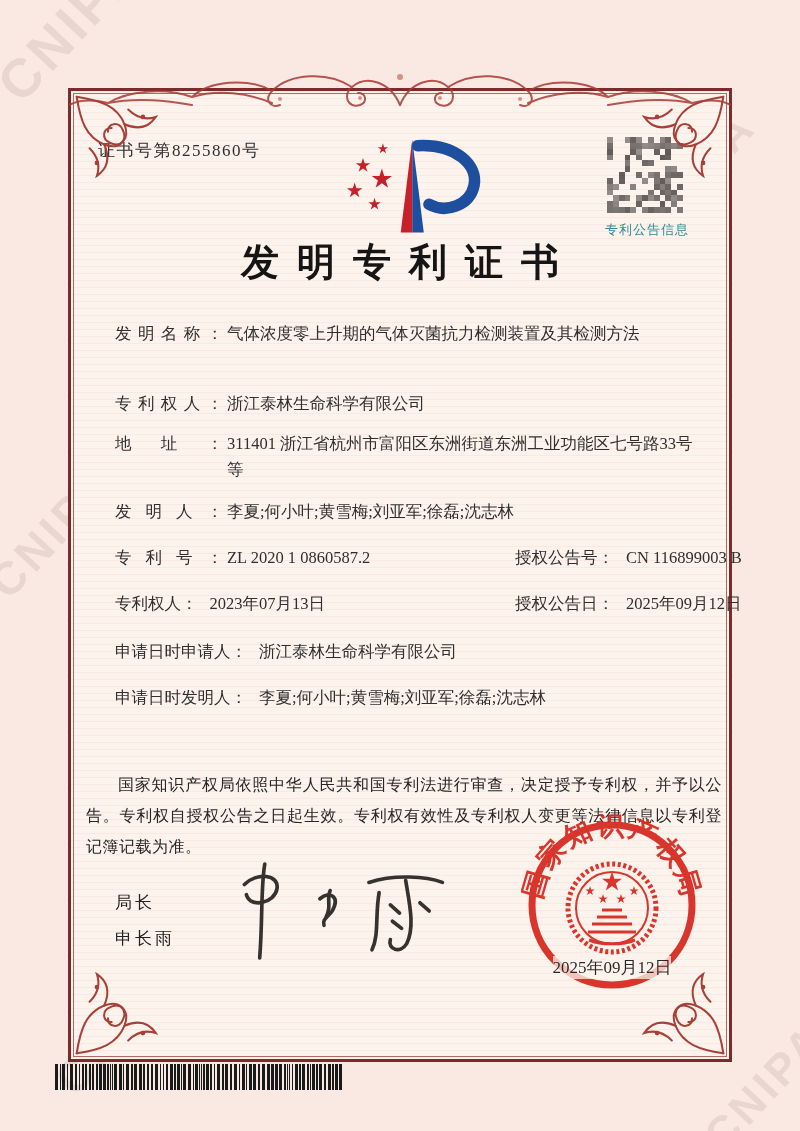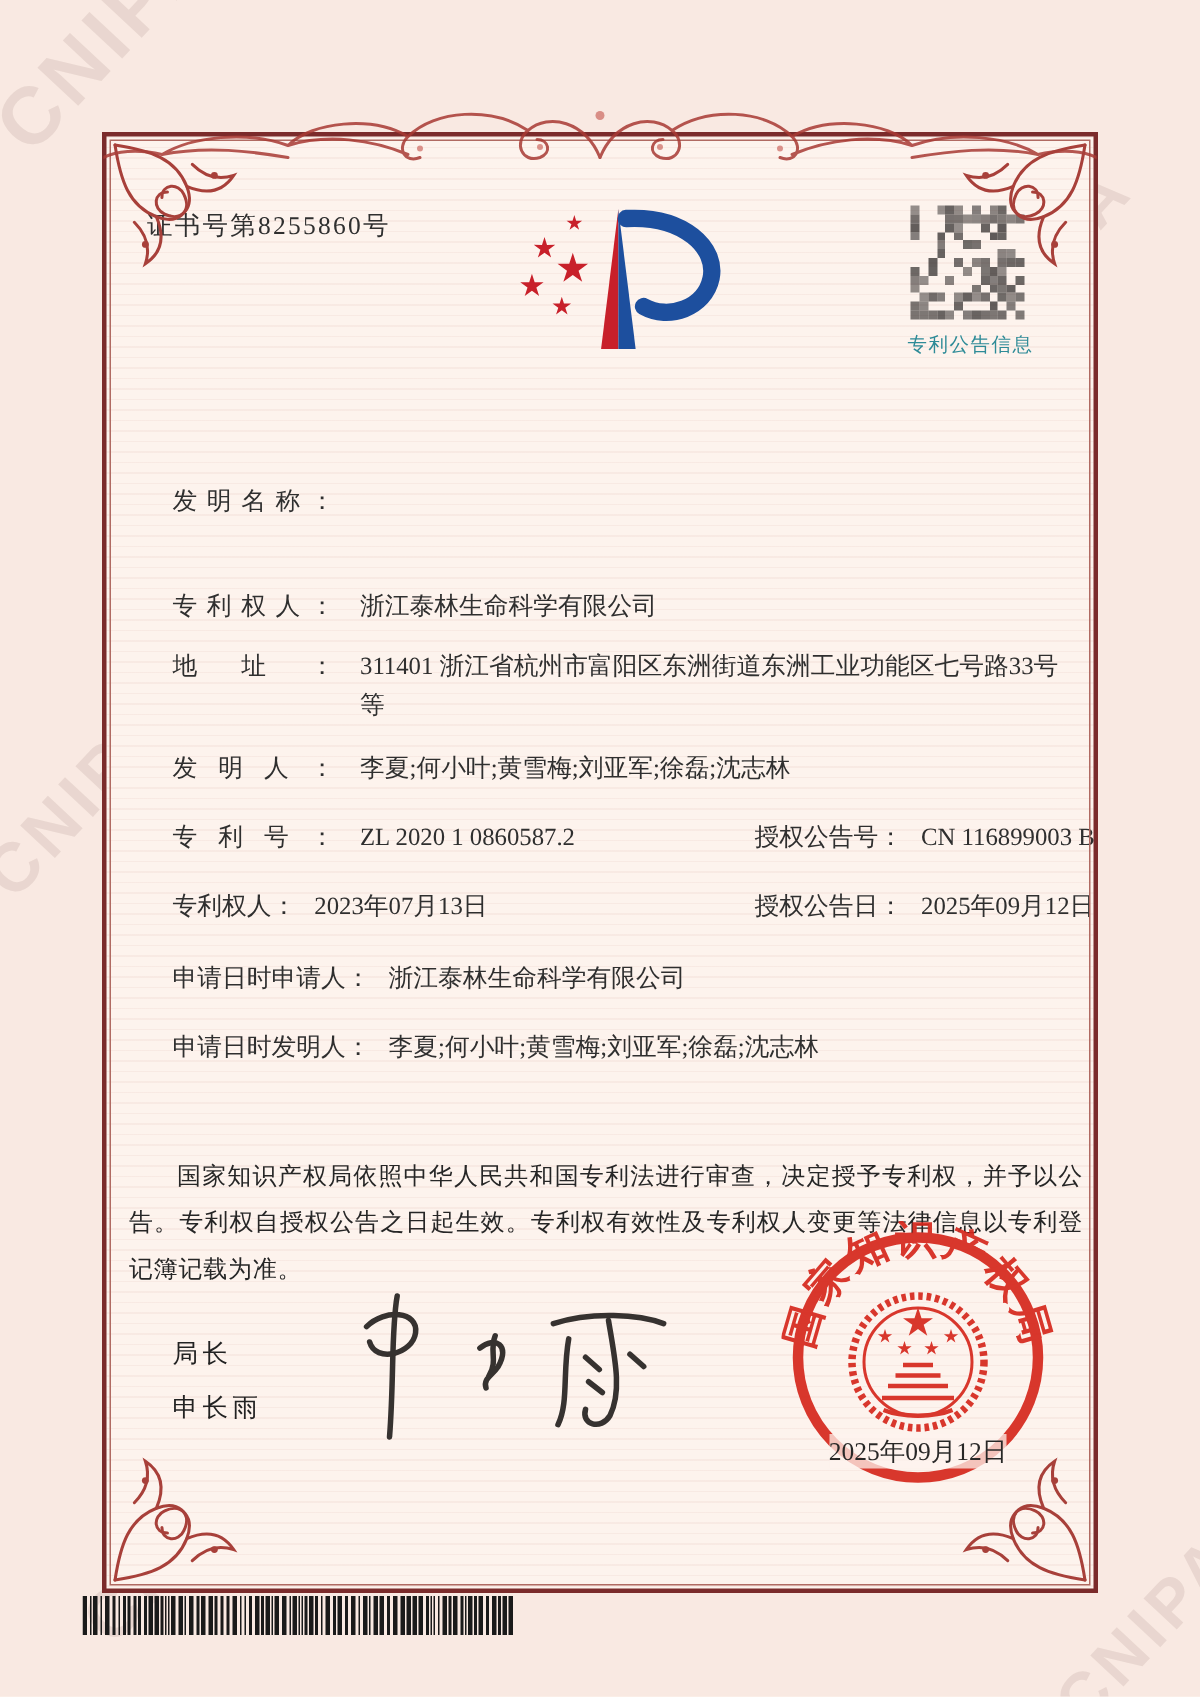--- a/index.html
+++ b/index.html
@@ -49,32 +49,32 @@
     color:#2e8b97;font-family:"Liberation Serif",serif;white-space:nowrap;
   }
   .title{
     position:absolute;left:0;right:0;top:146px;text-align:center;
     font-size:38px;font-weight:bold;letter-spacing:18px;text-indent:18px;
     color:#151515;
   }
   
   .row{position:absolute;left:44px;display:flex;font-size:16.5px;line-height:26px;}
   .lbl{
-    width:108px;min-width:108px;margin-right:17px;
+    width:108px;min-width:108px;margin-right:4px;
     text-align:justify;text-align-last:justify;white-space:normal;
   }
   .lbl-compact{
     margin-right:12px;white-space:nowrap;text-align:left;text-align-last:auto;
   }
   .val{white-space:nowrap;}
   .val-wrap{white-space:normal;width:472px;}
   .r-name{top:230px;} .r-patentee{top:300px;} .r-address{top:340px;}
   .r-inventors{top:408px;} .r-nums{top:454px;} .r-dates{top:500px;}
   .r-applicant{top:548px;} .r-orig{top:594px;}
-  .col2{position:absolute;left:388px;top:0;display:flex;justify-content:space-between;}
+  .col2{position:absolute;left:400px;top:0;display:flex;justify-content:space-between;}
   .row-rel{position:relative;width:600px;}
   
   .statement{
     position:absolute;left:15px;top:662px;width:636px;
     font-size:16px;line-height:31px;text-align:justify;text-indent:2em;
     letter-spacing:0.5px;color:#262626;
   }
   
   .director{position:absolute;left:44px;top:794px;font-family:"Liberation Sans","DejaVu Sans",sans-serif;
     font-size:17px;letter-spacing:3px;color:#222;line-height:36px;}
@@ -359,23 +359,25 @@
           <div style="background: rgba(25, 22, 22, 0.65);"></div>
           <div style="background: rgba(25, 22, 22, 0.59);"></div>
           <div style="background: rgba(25, 22, 22, 0.56);"></div>
           <div style="background: rgba(25, 22, 22, 0.6);"></div>
           <div style="background: transparent;"></div>
           <div style="background: rgba(25, 22, 22, 0.55);"></div>
         </div>
       <div class="qr-caption">专利公告信息</div>
     </div>
 
+    <div class="title">发明专利证书</div>
 
     <div class="row r-name">
       <span class="lbl">发明名称：</span>
+      <span class="val">气体浓度零上升期的气体灭菌抗力检测装置及其检测方法</span>
     </div>
     <div class="row r-patentee">
       <span class="lbl">专利权人：</span>
       <span class="val">浙江泰林生命科学有限公司</span>
     </div>
     <div class="row r-address">
       <span class="lbl">地址：</span>
       <span class="val val-wrap">311401 浙江省杭州市富阳区东洲街道东洲工业功能区七号路33号等</span>
     </div>
     <div class="row r-inventors">

